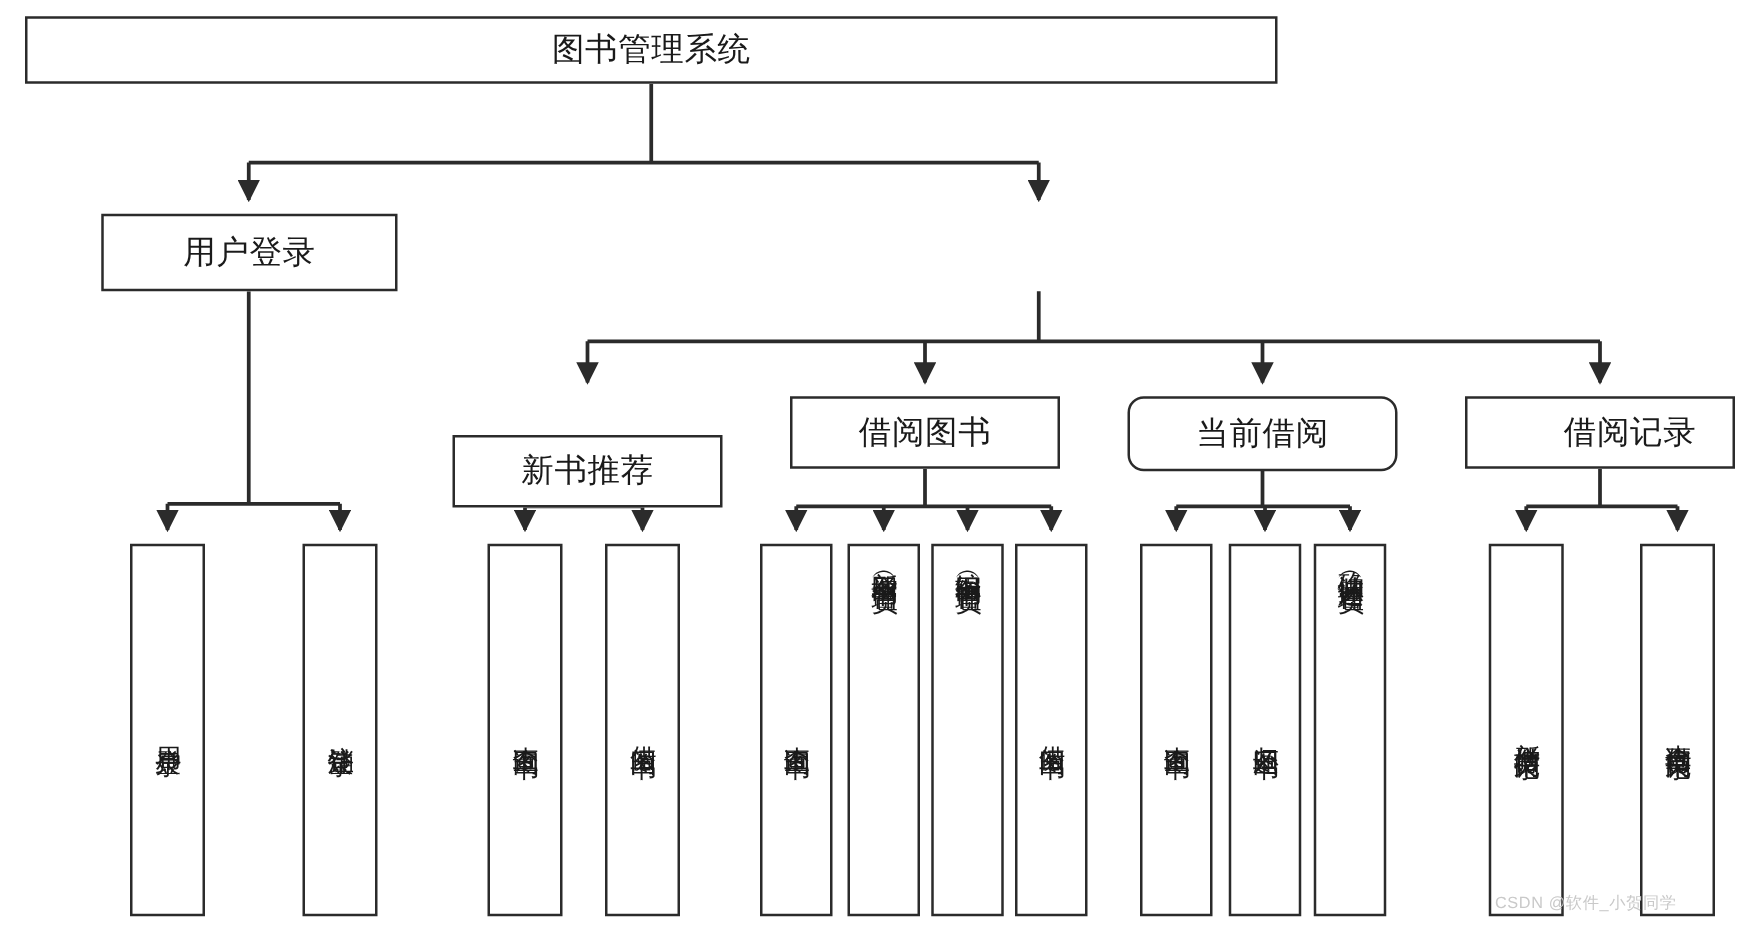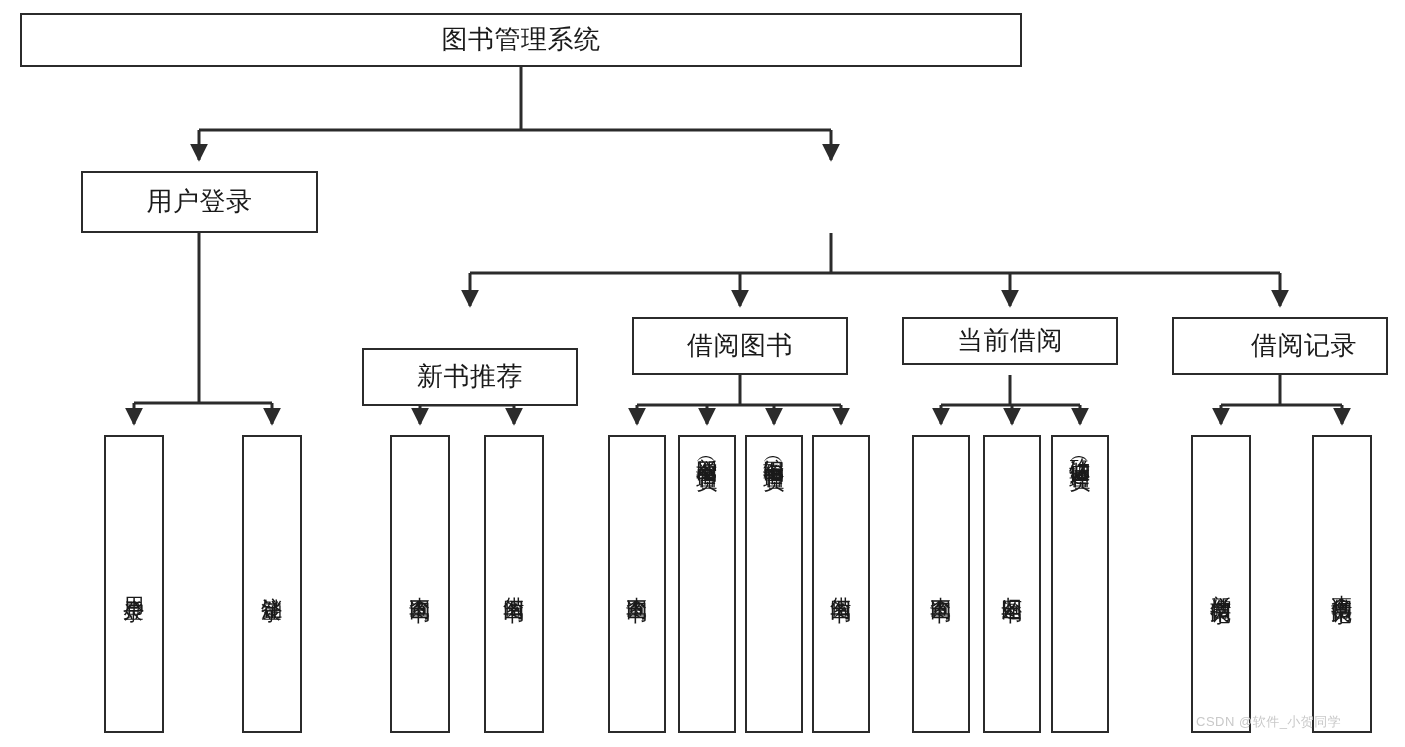--- a/index.html
+++ b/index.html
@@ -149,21 +149,21 @@
   <div class="node-box" style="left:81px; top:171px; width:237px; height:62px;">
     <span class="node-label">用户登录</span>
   </div>
 
   <div class="node-box" style="left:362px; top:317px; width:216px; height:58px;margin-top:31px;">
     <span class="node-label">新书推荐</span>
   </div>
   <div class="node-box" style="left:632px; top:317px; width:216px; height:58px;">
     <span class="node-label">借阅图书</span>
   </div>
-  <div class="node-box" style="left:902px; top:317px; width:216px; height:48px;">
+  <div class="node-box" style="left:902px; top:317px; width:216px; height:60px;border-radius:13px;">
     <span class="node-label">当前借阅</span>
   </div>
   <div class="node-box" style="left:1172px; top:317px; width:216px; height:58px;padding-left:48px;">
     <span class="node-label">借阅记录</span>
   </div>
 
   <div class="node-box leaf" style="left:104px; top:435px; width:60px; height:298px;">
     <div class="leaf-inner">
         <span class="leaf-label">用户登录</span>
       </div>

